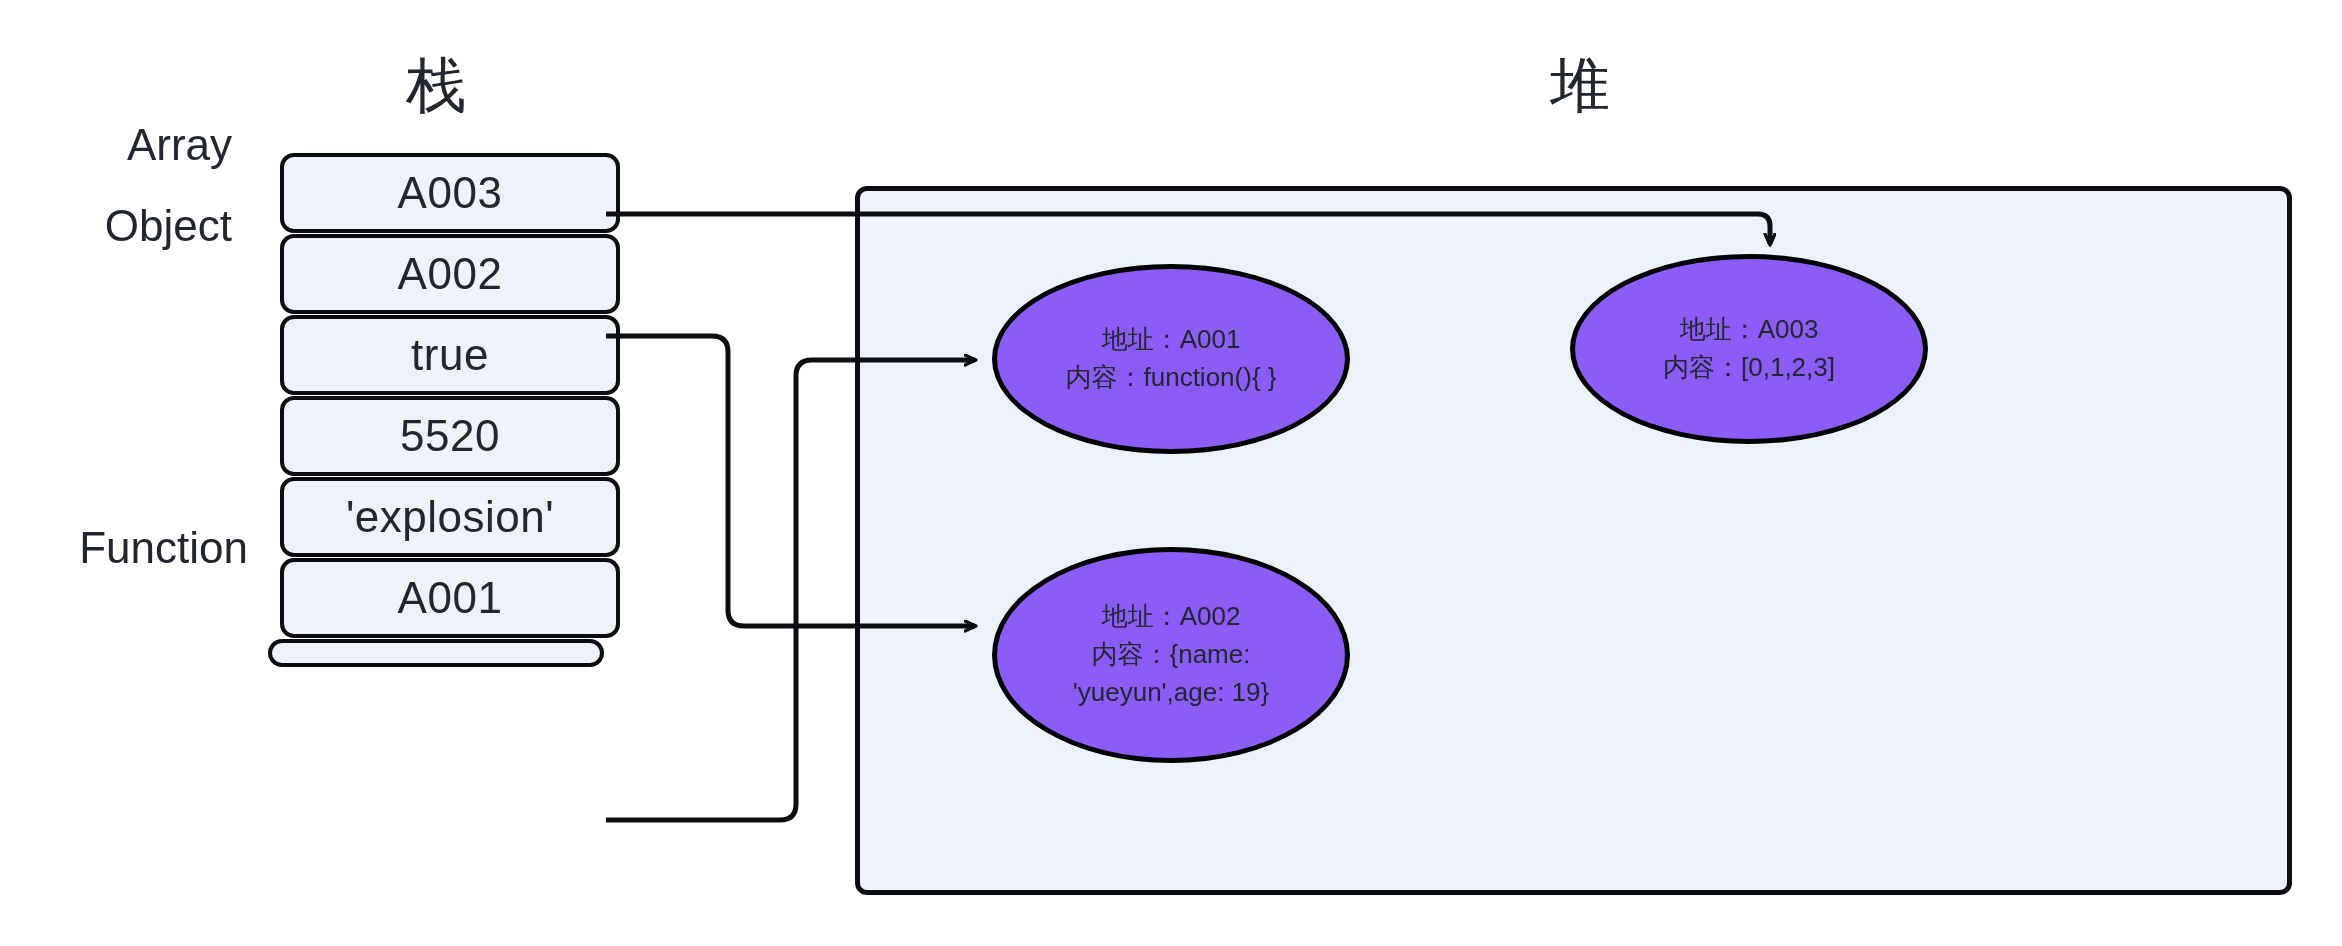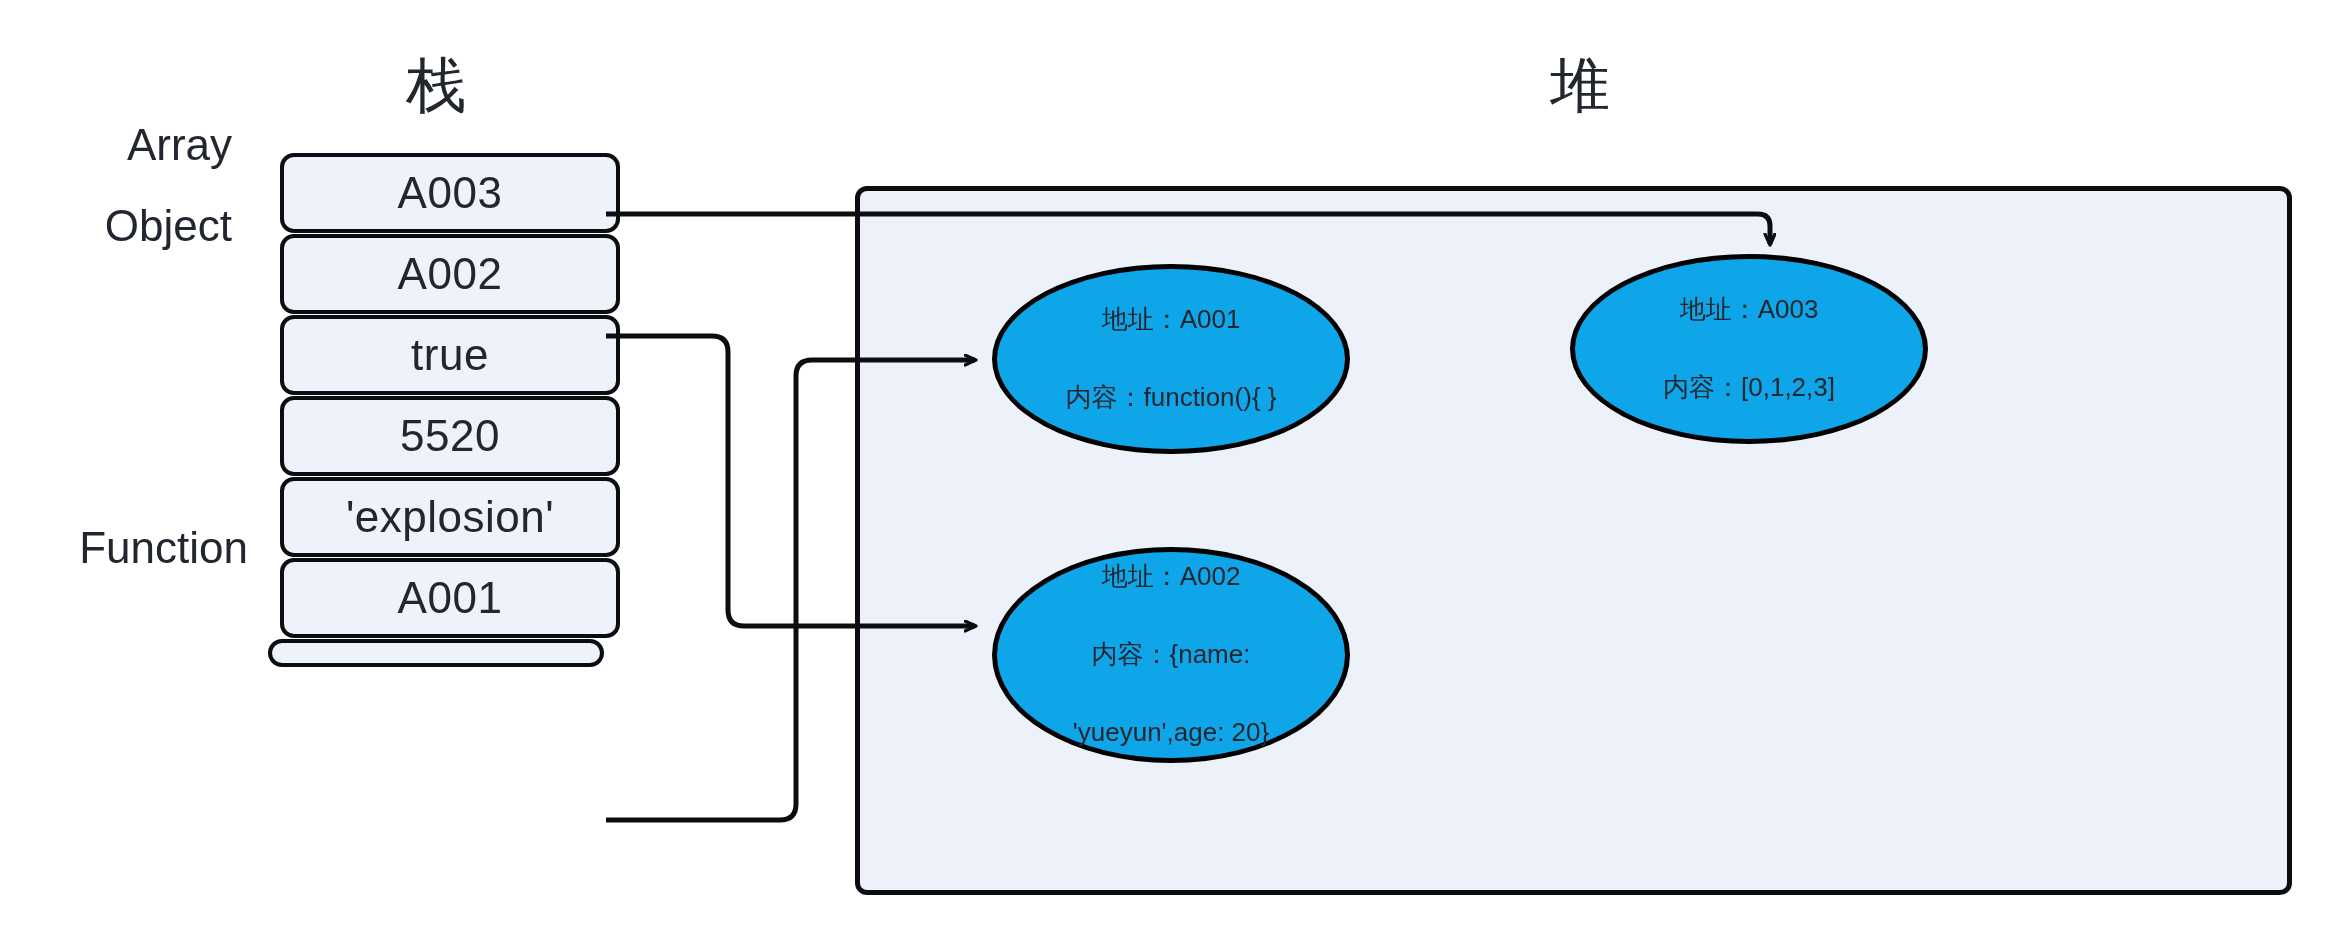--- a/index.html
+++ b/index.html
@@ -86,33 +86,32 @@
     box-sizing: border-box;
     background: #edf1fa;
     border: 5px solid #0c0d10;
     border-radius: 12px;
   }
 
   
   .heap-node {
     position: absolute;
     box-sizing: border-box;
-    background: #0ea5e9;
+    background: #8b5cf6;
     border: 5px solid #000000;
     border-radius: 50%;
     display: flex;
     flex-direction: column;
     align-items: center;
     justify-content: center;
     text-align: center;
     font-size: 26px;
     line-height: 1.45;
     color: #22262f;
     padding: 0 54px;
-    gap: 40px;
   }
   .heap-node .ln { white-space: nowrap; }
   .heap-node .ln.wrap { white-space: normal; }
 
   
   #wires {
     position: absolute;
     left: 0; top: 0;
     width: 2342px;
     height: 946px;
@@ -161,21 +160,21 @@
   </div>
 
   <div class="heap-node" style="left:1570px; top:254px; width:358px; height:190px;">
     <div class="ln">地址：A003</div>
     <div class="ln">内容：[0,1,2,3]</div>
   </div>
 
   <div class="heap-node" style="left:992px; top:547px; width:358px; height:216px;">
     <div class="ln">地址：A002</div>
     <div class="ln wrap">内容：{name:</div>
-    <div class="ln wrap">'yueyun',age: 20}</div>
+    <div class="ln wrap">'yueyun',age: 19}</div>
   </div>
 
   <svg id="wires" viewBox="0 0 2342 946" xmlns="http://www.w3.org/2000/svg">
     <defs>
       <marker id="ah" markerWidth="16" markerHeight="16" refX="11" refY="6" orient="auto" markerUnits="userSpaceOnUse">
         <path d="M1,1 L12,6 L1,11" fill="none" stroke="#0c0d10" stroke-width="3.2" stroke-linecap="round" stroke-linejoin="round"></path>
       </marker>
     </defs>
 
     <path d="M 606 214 L 1758 214 Q 1770 214 1770 226 L 1770 244" fill="none" stroke="#0c0d10" stroke-width="5" stroke-linecap="butt" stroke-linejoin="round" marker-end="url(#ah)"></path>

